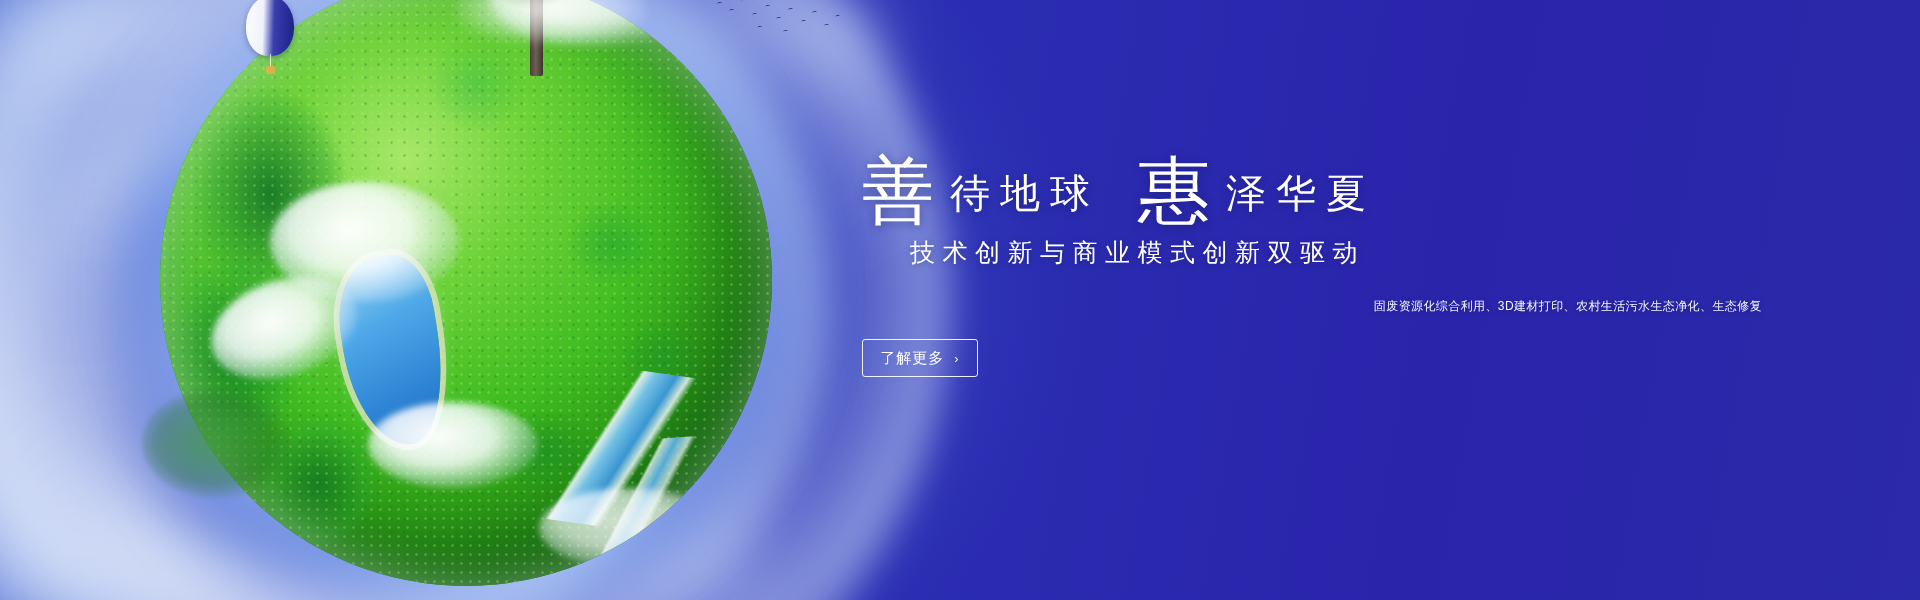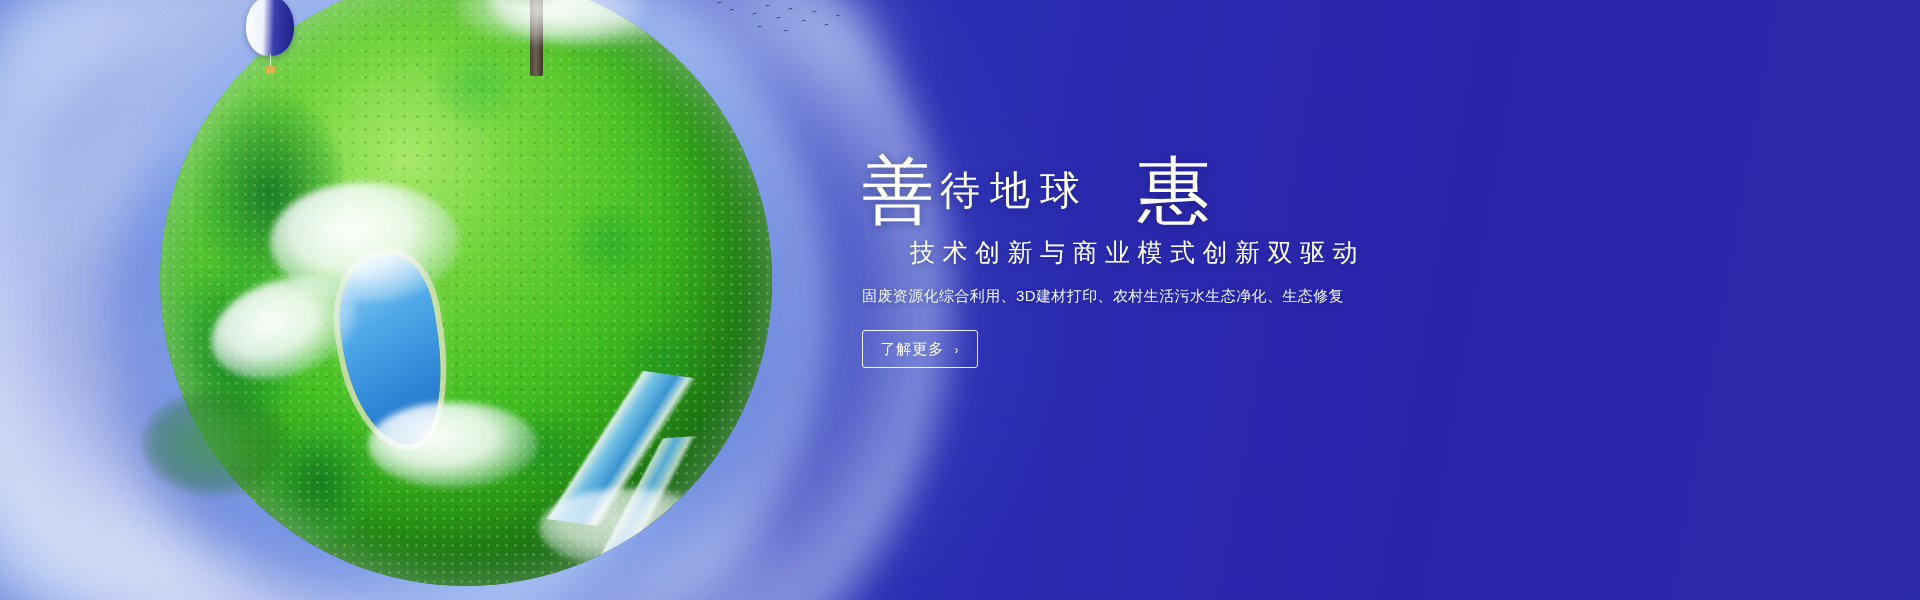--- a/index.html
+++ b/index.html
@@ -197,44 +197,45 @@
   }
   .h-big {
     font-family:"DejaVu Serif", serif;
     font-size:72px; line-height:1;
     font-weight:400;
     letter-spacing:0;
     text-shadow:0 2px 10px rgba(10,20,80,0.45);
     position:relative; top:6px;
   }
   .h-small {
-    font-family:Liberation Mono, monospace;
+    font-family:Liberation Serif, serif;
     font-size:40px; line-height:1;
     letter-spacing:10px;
-    position:relative; top:-6px; left:6px;
+    position:relative; top:-6px; left:16px;
     text-shadow:0 2px 8px rgba(10,20,80,0.40);
   }
   .h-gap { display:inline-block; width:54px; }
 
   .subtitle {
     margin-top:16px;
     font-size:25px;
     letter-spacing:7.5px;
     color:#ffffff;
     text-shadow:0 1px 6px rgba(10,20,80,0.35);
     white-space:nowrap;
     margin-left:48px;
   }
   .desc {
-    margin-top:18px;
-    font-size:15px;
+    margin-top:29px;
+    font-size:12px;
     letter-spacing:0.4px;
     color:#f2f5ff;
     text-shadow:0 1px 5px rgba(10,20,80,0.35);
     white-space:nowrap;
+    text-align:right;
   }
   .cta {
     margin-top:24px;
     display:inline-flex; align-items:center; justify-content:center;
     gap:10px;
     width:116px; height:38px;
     border:1px solid rgba(255,255,255,0.92);
     border-radius:3px;
     background:transparent;
     color:#ffffff;
@@ -309,20 +310,21 @@
     <div class="bush bush-a"></div>
   </div>
 
   <div class="content">
 
     <div class="headline">
       <span class="h-big">善</span>
       <span class="h-small">待地球</span>
       <span class="h-gap"></span>
       <span class="h-big">惠</span>
+      <span class="h-small">泽华夏</span>
     </div>
 
     <div class="subtitle">技术创新与商业模式创新双驱动</div>
 
     <div class="desc">固废资源化综合利用、3D建材打印、农村生活污水生态净化、生态修复</div>
 
     <a class="cta" href="#">
       <span>了解更多</span>
       <span class="chev">›</span>
     </a>

